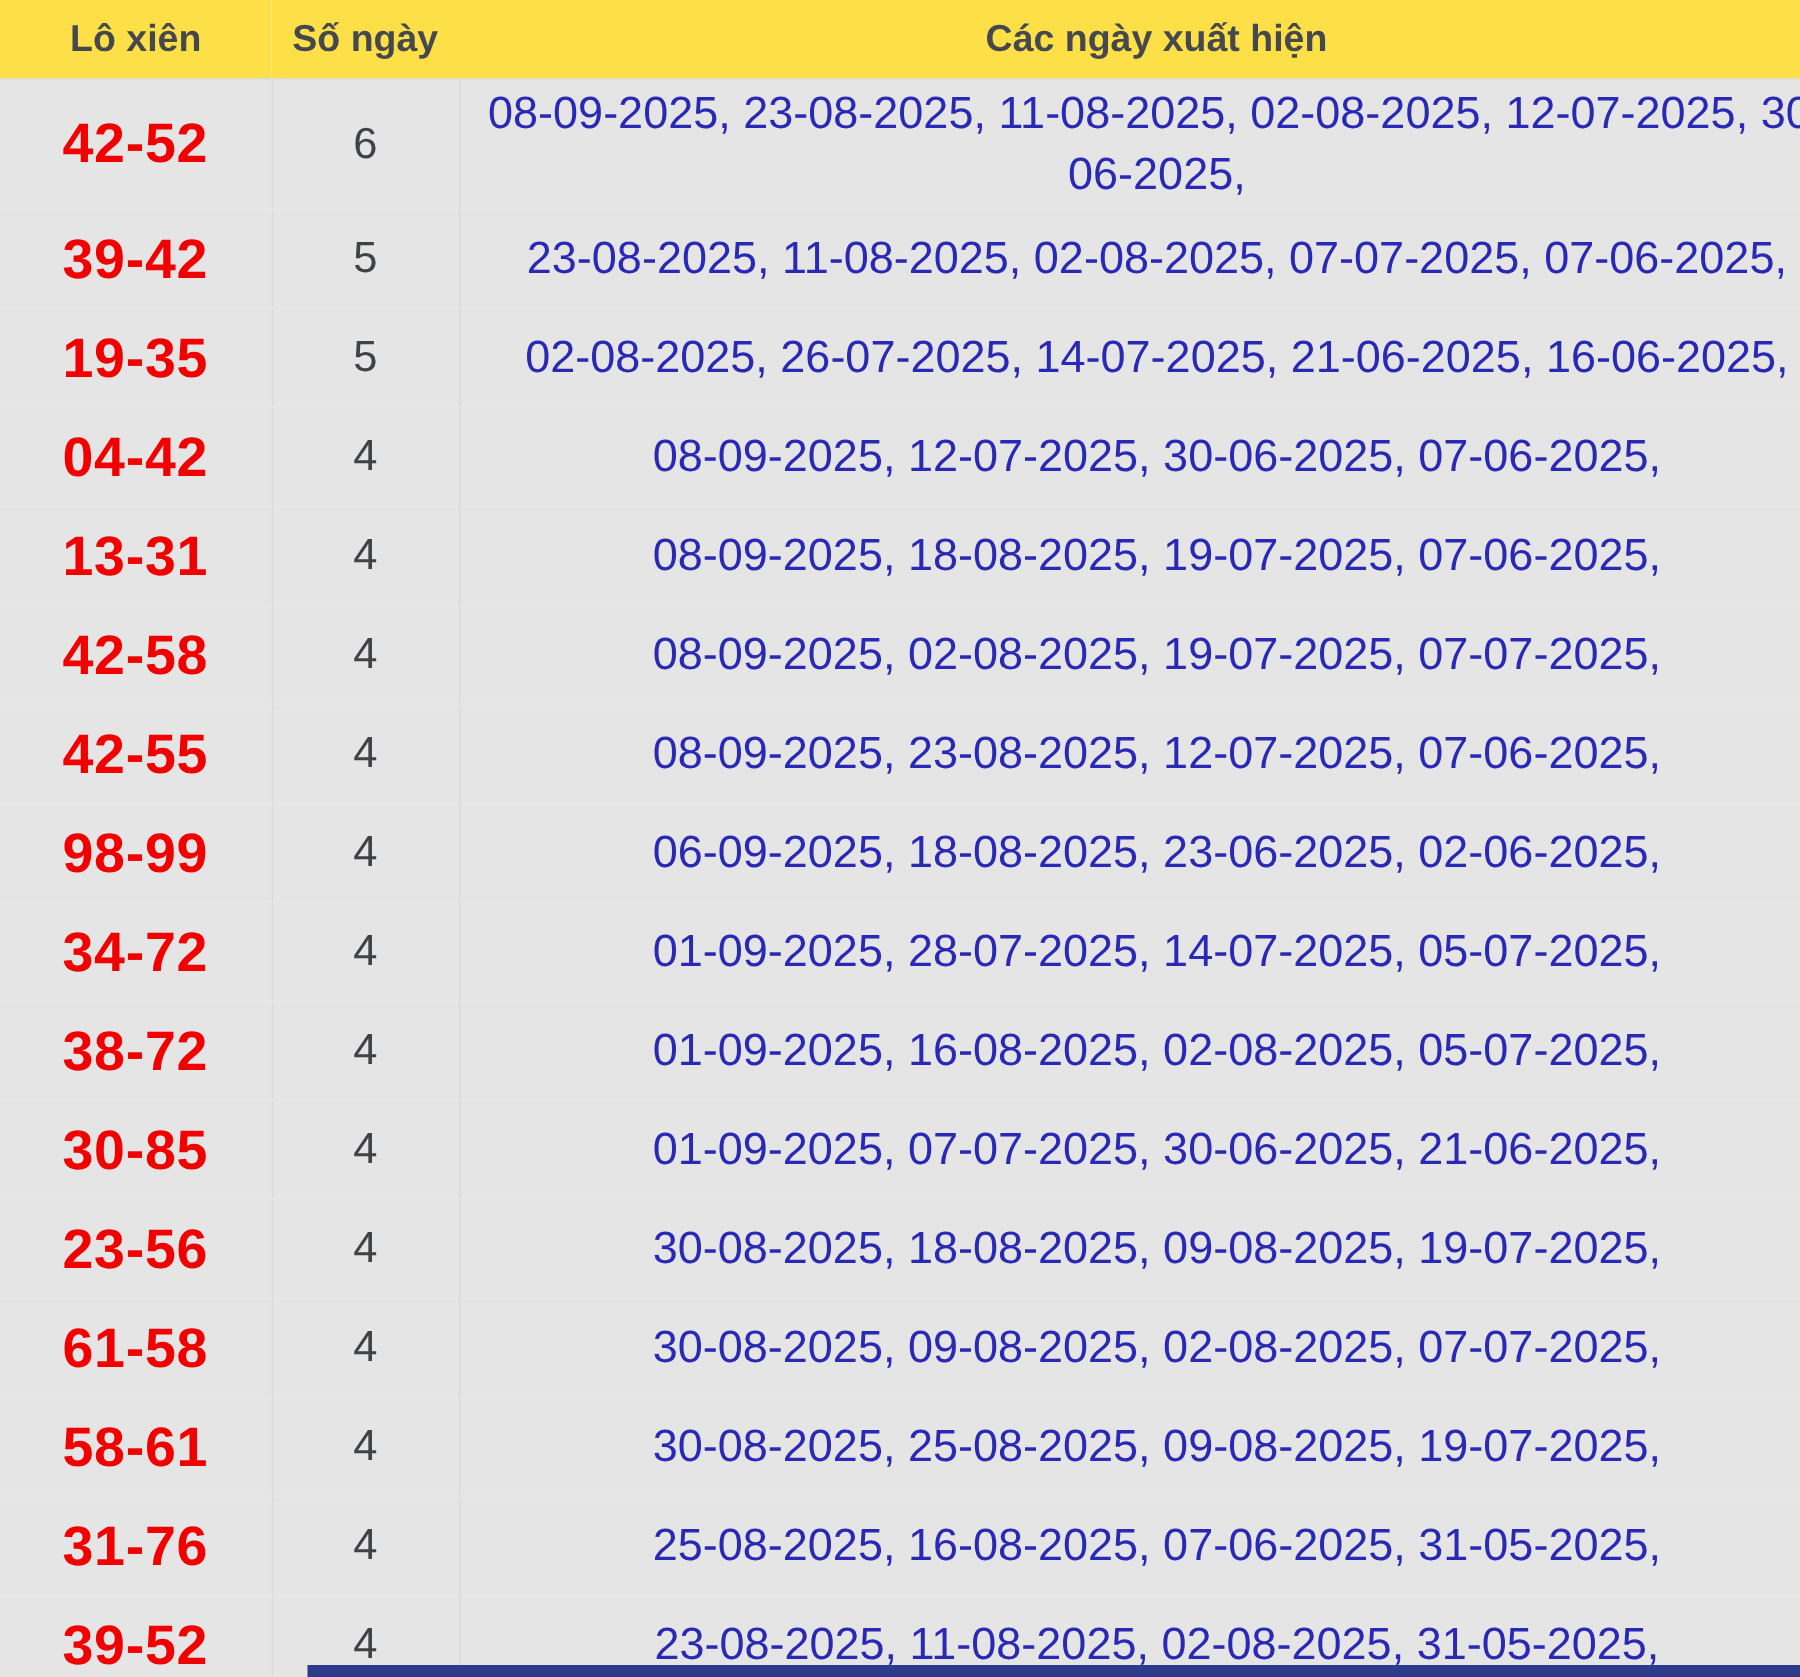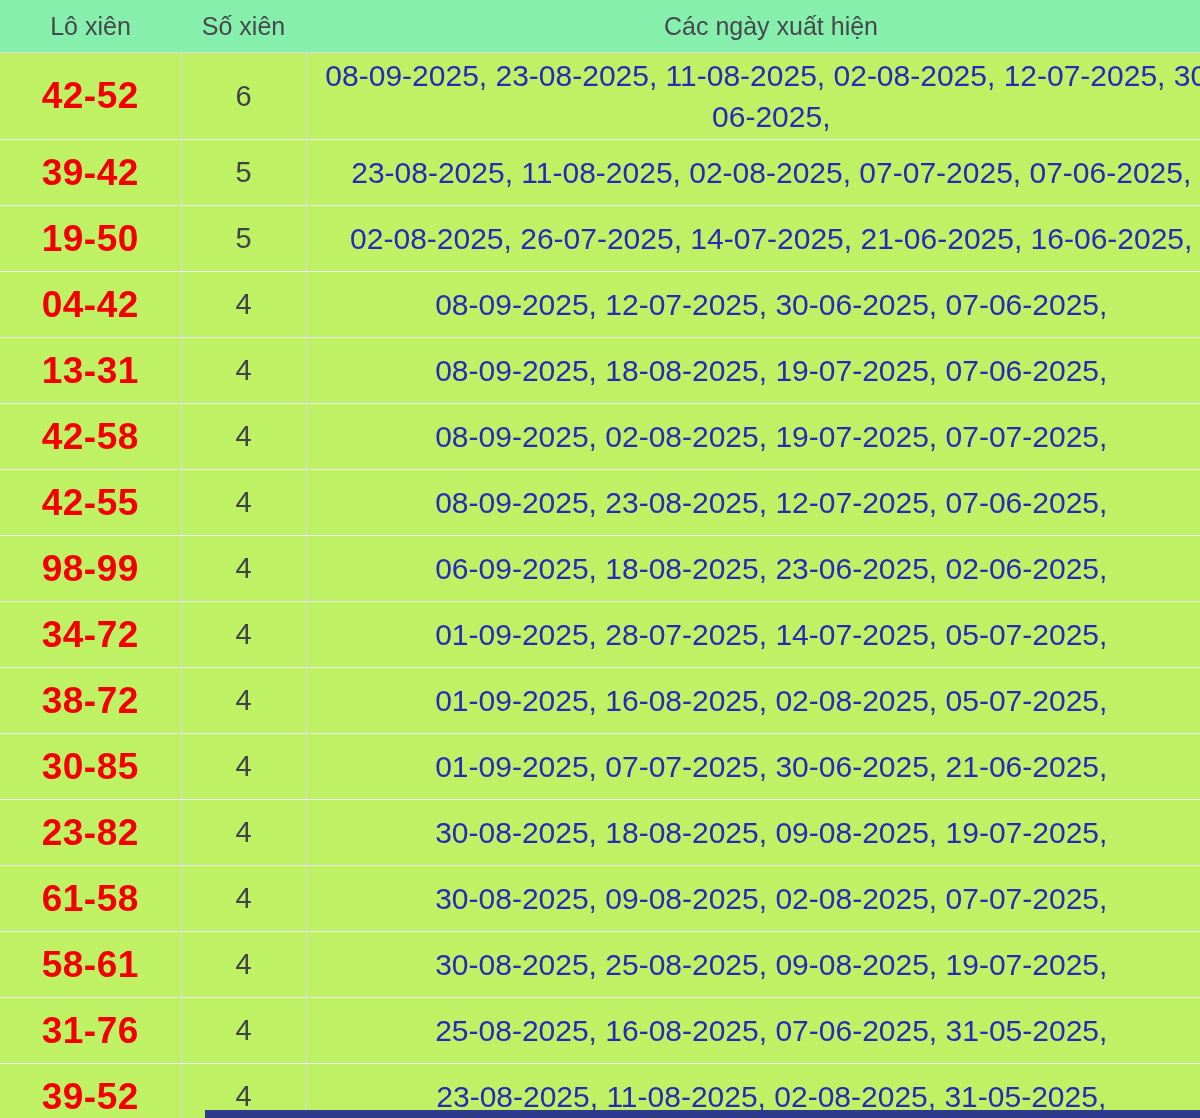--- a/index.html
+++ b/index.html
@@ -25,33 +25,33 @@
     table-layout:fixed;
     width:1236px; 
   }
   col.c1{width:181px;}
   col.c2{width:125px;}
   col.c3{width:930px;}
   thead th{
     height:52px;
     padding:0;
     font-size:25px;
-    font-weight:normal;
+    font-weight:bold;
     color:var(--header-text);
     vertical-align:middle;
     border-bottom:1px solid var(--col-border);
-    background:#86efac;
+    background:#fde047;
   }
   tbody tr{height:66px;}
   tbody td{
     border-bottom:1px solid var(--row-border);
     text-align:center;
     vertical-align:middle;
     padding:2px 0;
-    background:#bef264;
+    background:#e5e5e5;
   }
   td.c-pair{
     font-size:37px;
     font-weight:bold;
     color:var(--pair-text);
     letter-spacing:0.5px;
   }
   td.c-days{
     font-size:29px;
     color:var(--days-text);
@@ -79,40 +79,40 @@
 
   <table class="stats">
     <colgroup>
       <col class="c1">
       <col class="c2">
       <col class="c3">
     </colgroup>
     <thead>
       <tr>
         <th>Lô xiên</th>
-        <th>Số xiên</th>
+        <th>Số ngày</th>
         <th>Các ngày xuất hiện</th>
       </tr>
     </thead>
     <tbody>
 
         <tr>
           <td class="c-pair">42-52</td>
           <td class="c-days">6</td>
           <td class="c-dates">08-09-2025, 23-08-2025, 11-08-2025, 02-08-2025, 12-07-2025, 30-06-2025,</td>
         </tr>
 
         <tr>
           <td class="c-pair">39-42</td>
           <td class="c-days">5</td>
           <td class="c-dates">23-08-2025, 11-08-2025, 02-08-2025, 07-07-2025, 07-06-2025,</td>
         </tr>
 
         <tr>
-          <td class="c-pair">19-50</td>
+          <td class="c-pair">19-35</td>
           <td class="c-days">5</td>
           <td class="c-dates">02-08-2025, 26-07-2025, 14-07-2025, 21-06-2025, 16-06-2025,</td>
         </tr>
 
         <tr>
           <td class="c-pair">04-42</td>
           <td class="c-days">4</td>
           <td class="c-dates">08-09-2025, 12-07-2025, 30-06-2025, 07-06-2025,</td>
         </tr>
 
@@ -152,21 +152,21 @@
           <td class="c-dates">01-09-2025, 16-08-2025, 02-08-2025, 05-07-2025,</td>
         </tr>
 
         <tr>
           <td class="c-pair">30-85</td>
           <td class="c-days">4</td>
           <td class="c-dates">01-09-2025, 07-07-2025, 30-06-2025, 21-06-2025,</td>
         </tr>
 
         <tr>
-          <td class="c-pair">23-82</td>
+          <td class="c-pair">23-56</td>
           <td class="c-days">4</td>
           <td class="c-dates">30-08-2025, 18-08-2025, 09-08-2025, 19-07-2025,</td>
         </tr>
 
         <tr>
           <td class="c-pair">61-58</td>
           <td class="c-days">4</td>
           <td class="c-dates">30-08-2025, 09-08-2025, 02-08-2025, 07-07-2025,</td>
         </tr>
 

